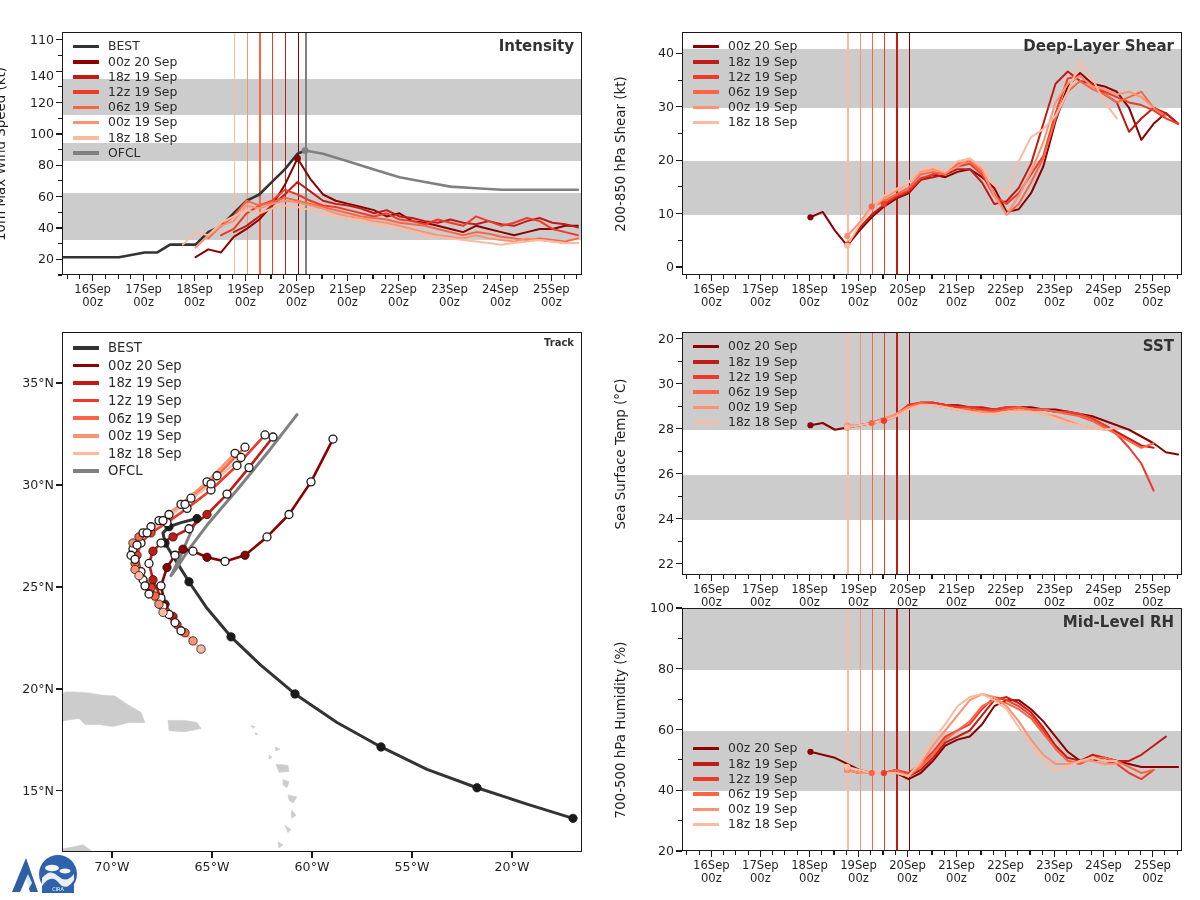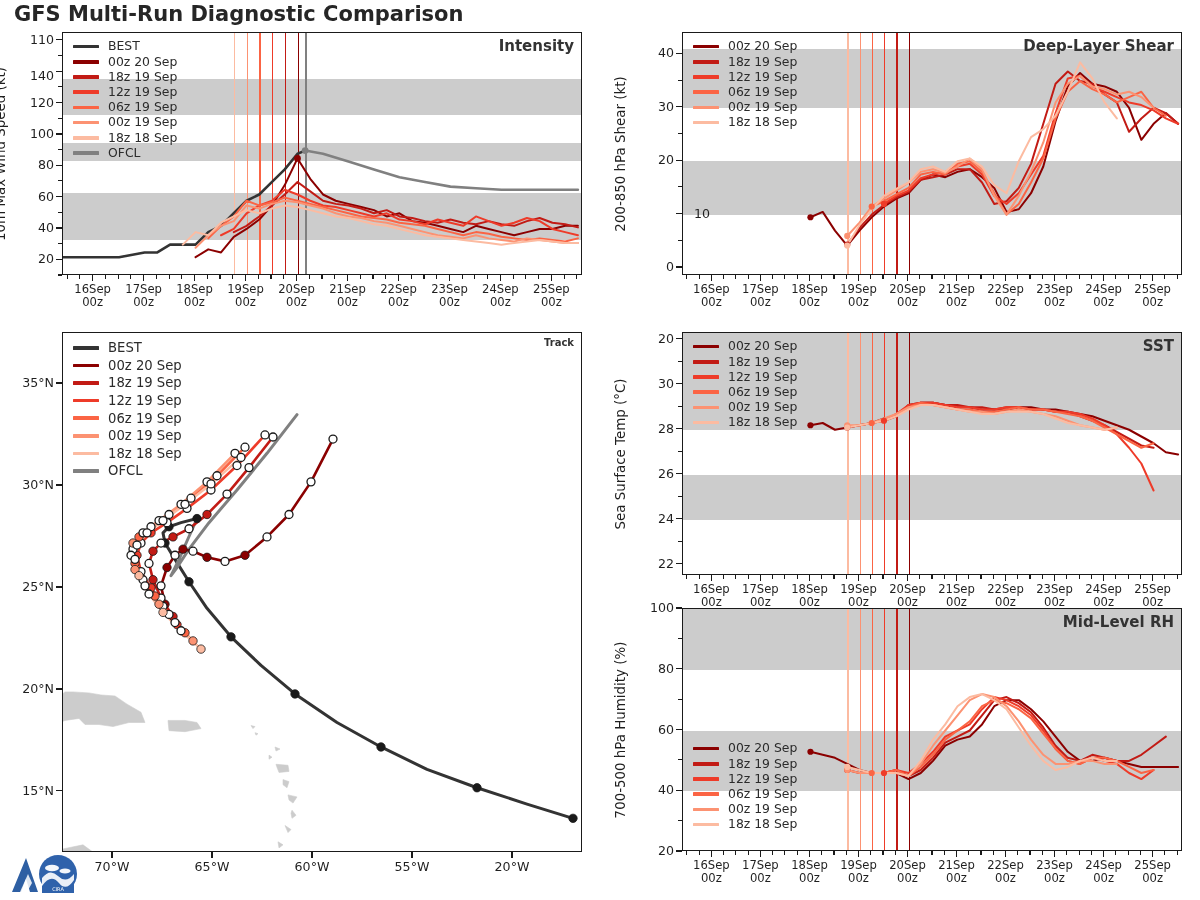--- a/index.html
+++ b/index.html
@@ -76,21 +76,20 @@
   .xtick-lat { font-size: 12.6px; }
 
   
   #cira-logo { position: absolute; z-index: 60; }
 </style>
 </head>
 <body>
 
 <div id="root">
 
-  <div class="ttl" id="main-title">GFS Multi-Run Diagnostic Comparison</div>
 
   <div class="panel" id="intensity-panel" style="left:62px; top:32px; width:520px; height:243px;">
     <div class="frame">
       <div class="bands">
           <div class="band" style="top:159.9px; height:47.0px;"></div>
           <div class="band" style="top:109.7px; height:18.8px;"></div>
           <div class="band" style="top:45.5px; height:36.1px;"></div>
         </div>
       <div class="vlines">
           <div class="vline" style="left:170.8px; background:#fcbba1;"></div>
@@ -592,21 +591,21 @@
     <div class="tickmark" style="left:474.3px; top:275px; width:1.2px; height:3.6px;"></div>
     <div class="tickmark" style="left:487.1px; top:275px; width:1.2px; height:3.6px;"></div>
     <div class="tickmark" style="left:512.6px; top:275px; width:1.2px; height:3.6px;"></div>
     <div class="tickmark" style="left:525.3px; top:275px; width:1.2px; height:3.6px;"></div>
     <div class="tickmark" style="left:538.1px; top:275px; width:1.2px; height:3.6px;"></div>
     <div class="tickmark" style="left:563.6px; top:275px; width:1.2px; height:3.6px;"></div>
     <div class="tickmark" style="left:576.3px; top:275px; width:1.2px; height:3.6px;"></div>
     <div class="tickmark" style="left:676px; top:266.3px; width:6px; height:1.4px;"></div>
     <div class="ytick" style="left:636px; top:259.0px; width:38px;">0</div>
     <div class="tickmark" style="left:676px; top:212.9px; width:6px; height:1.4px;"></div>
-    <div class="ytick" style="left:672px; top:205.6px; width:38px;">10</div>
+    <div class="ytick" style="left:636px; top:205.6px; width:38px;">10</div>
     <div class="tickmark" style="left:676px; top:159.5px; width:6px; height:1.4px;"></div>
     <div class="ytick" style="left:636px; top:152.2px; width:38px;">20</div>
     <div class="tickmark" style="left:676px; top:106.1px; width:6px; height:1.4px;"></div>
     <div class="ytick" style="left:636px; top:98.8px; width:38px;">30</div>
     <div class="tickmark" style="left:676px; top:52.7px; width:6px; height:1.4px;"></div>
     <div class="ytick" style="left:636px; top:45.4px; width:38px;">40</div>
     <div class="tickmark" style="left:678px; top:239.7px; width:4px; height:1.2px;"></div>
     <div class="tickmark" style="left:678px; top:186.3px; width:4px; height:1.2px;"></div>
     <div class="tickmark" style="left:678px; top:132.9px; width:4px; height:1.2px;"></div>
     <div class="tickmark" style="left:678px; top:79.5px; width:4px; height:1.2px;"></div>

